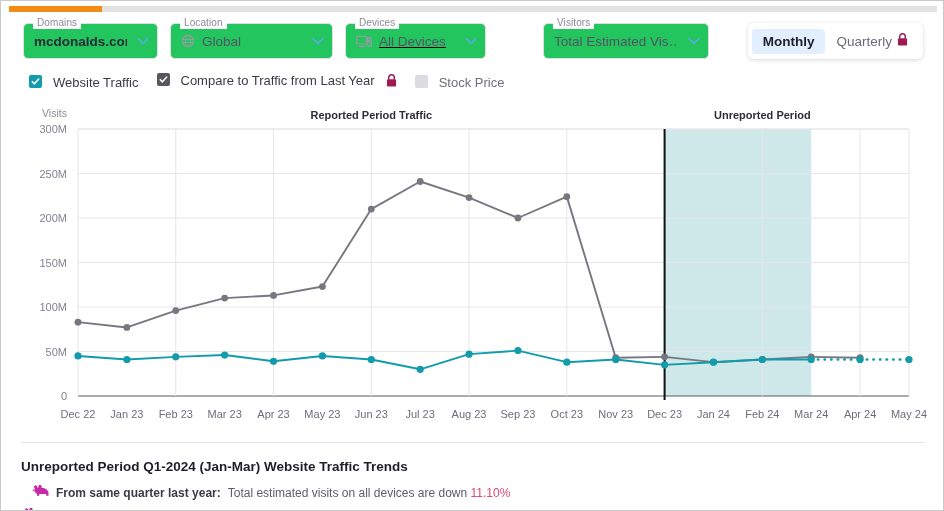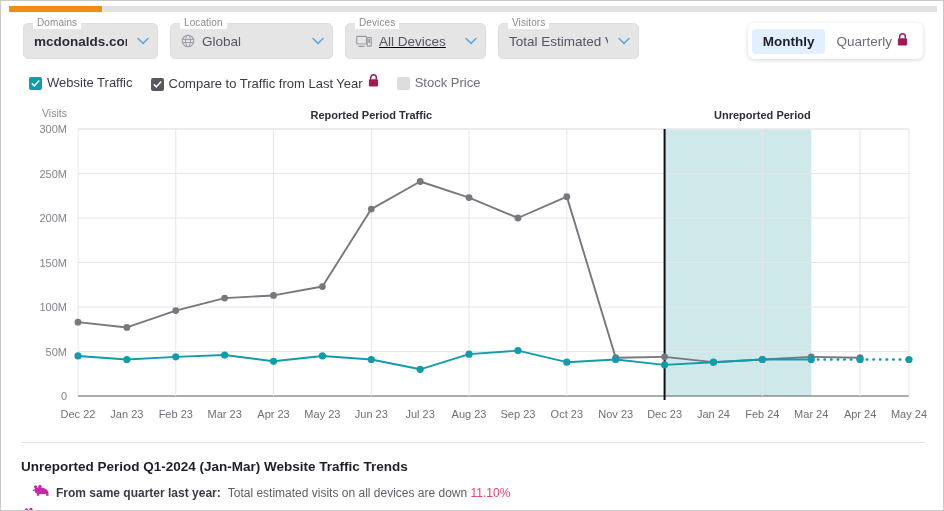--- a/index.html
+++ b/index.html
@@ -30,21 +30,21 @@
   
   .filters {
     position: absolute; left: 22px; top: 22px;
     display: flex; gap: 12px; align-items: flex-start;
   }
   .field {
     position: relative;
     border: 1px solid #dfdfe3;
     border-radius: 5px;
     height: 36px;
-    background: #e5e5e5;
+    background: #22c55e;
     display: flex; align-items: center;
     padding: 0 8px 0 10px;
   }
   .field-label {
     position: absolute; top: -7px; left: 9px;
     background: #fff; padding: 0 4px;
     font-size: 10px; color: #8a8a94;
     letter-spacing: .1px;
     line-height: 12px;
   }
@@ -52,21 +52,21 @@
     font-size: 13.5px; color: #545463;
     white-space: nowrap; overflow: hidden;
     flex: 1;
   }
   .field-value.bold { font-weight: bold; color: #2c2c38; }
   .field-icon { margin-right: 7px; display: flex; align-items: center; color: #9a9aa6; }
   .chev { margin-left: 10px; color: #5aa9e6; display: flex; align-items: center; }
   .f-domains  { width: 135px; }
   .f-location { width: 163px; }
   .f-devices  { width: 141px; text-decoration: underline; }
-  .f-visitors { width: 141px; }
+  .f-visitors { width: 166px; margin-left: 45px; }
 
   
   .seg {
     position: absolute; right: 20px; top: 22px;
     display: flex; align-items: center;
     background: #fff; border-radius: 6px;
     box-shadow: 0 1px 4px rgba(0,0,0,.16);
     padding: 4px;
     height: 36px;
   }
@@ -75,21 +75,21 @@
     color: #6b6b77; display: flex; align-items: center; gap: 5px;
     cursor: pointer; white-space: nowrap;
   }
   .seg-btn.active { background: #e2efff; color: #1f1f2b; font-weight: bold; }
 
   
   .checks {
     position: absolute; left: 28px; top: 72px;
     display: flex; align-items: center; gap: 18px;
   }
-  .chk { display: flex; align-items: flex-end; gap: 5px; cursor: pointer; }
+  .chk { display: flex; align-items: flex-start; gap: 11px; cursor: pointer; }
   .box {
     width: 13px; height: 13px; border-radius: 2px;
     display: flex; align-items: center; justify-content: center;
     flex: none;
   }
   .box.teal { background: #129bab; }
   .box.gray { background: #58585e; }
   .box.empty { background: #dcdce0; }
   .box svg { display: block; }
   .chk-label { font-size: 13px; color: #3b3b46; white-space: nowrap; }

